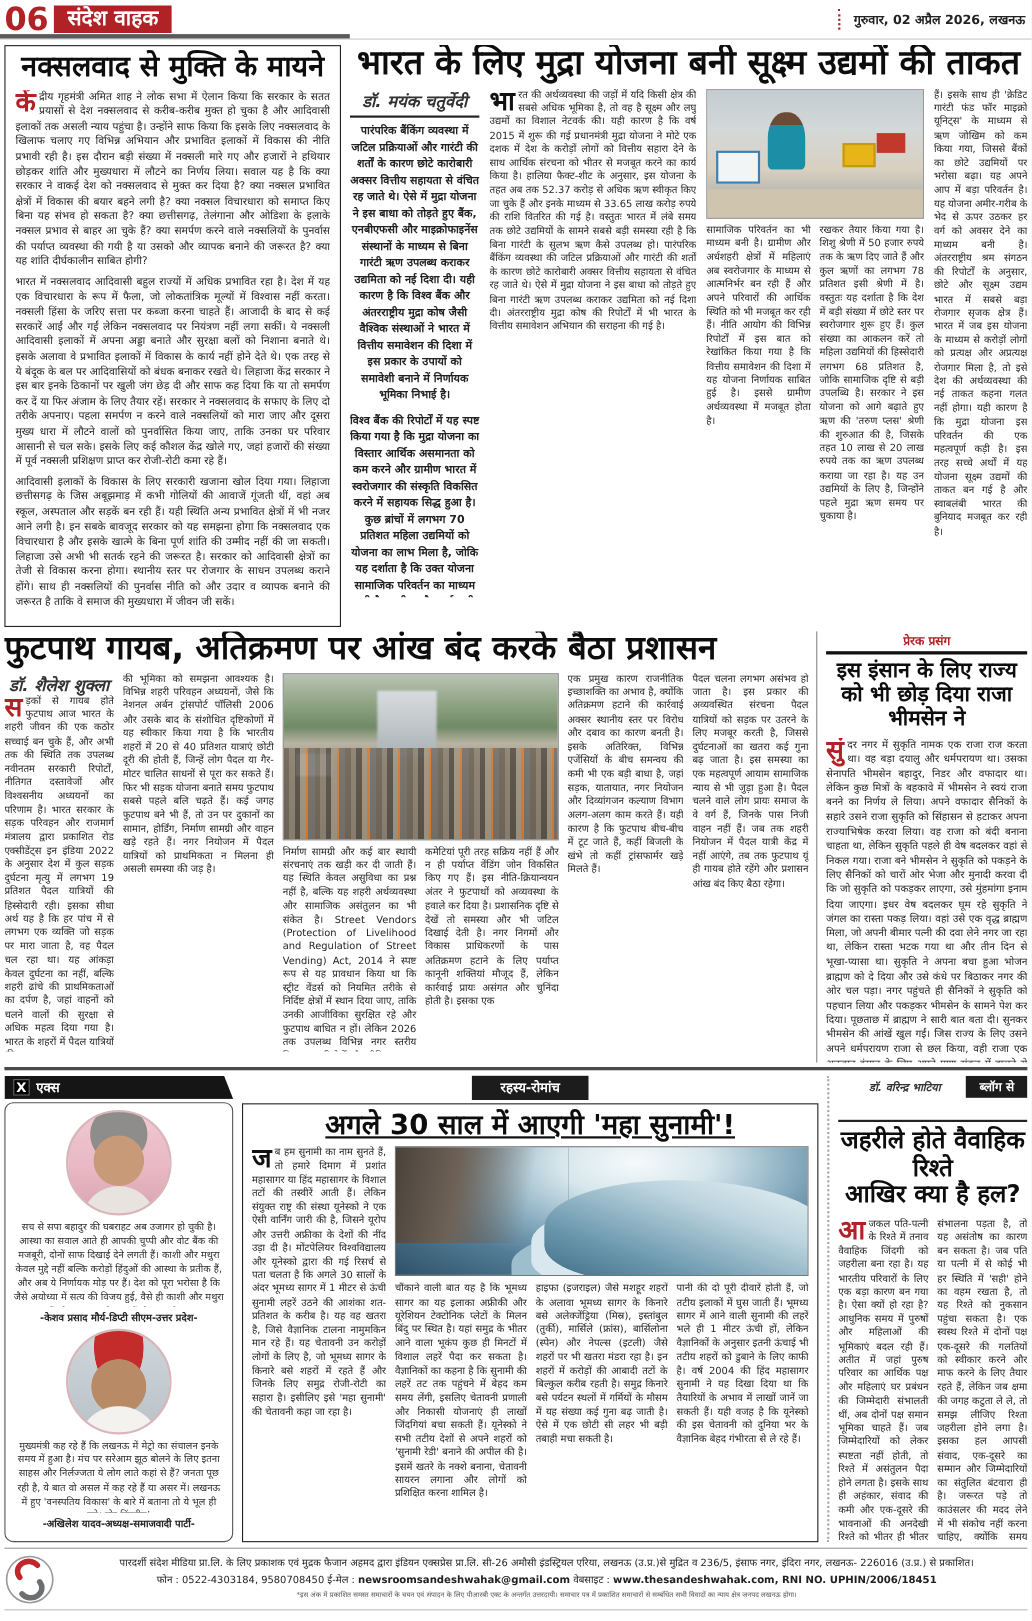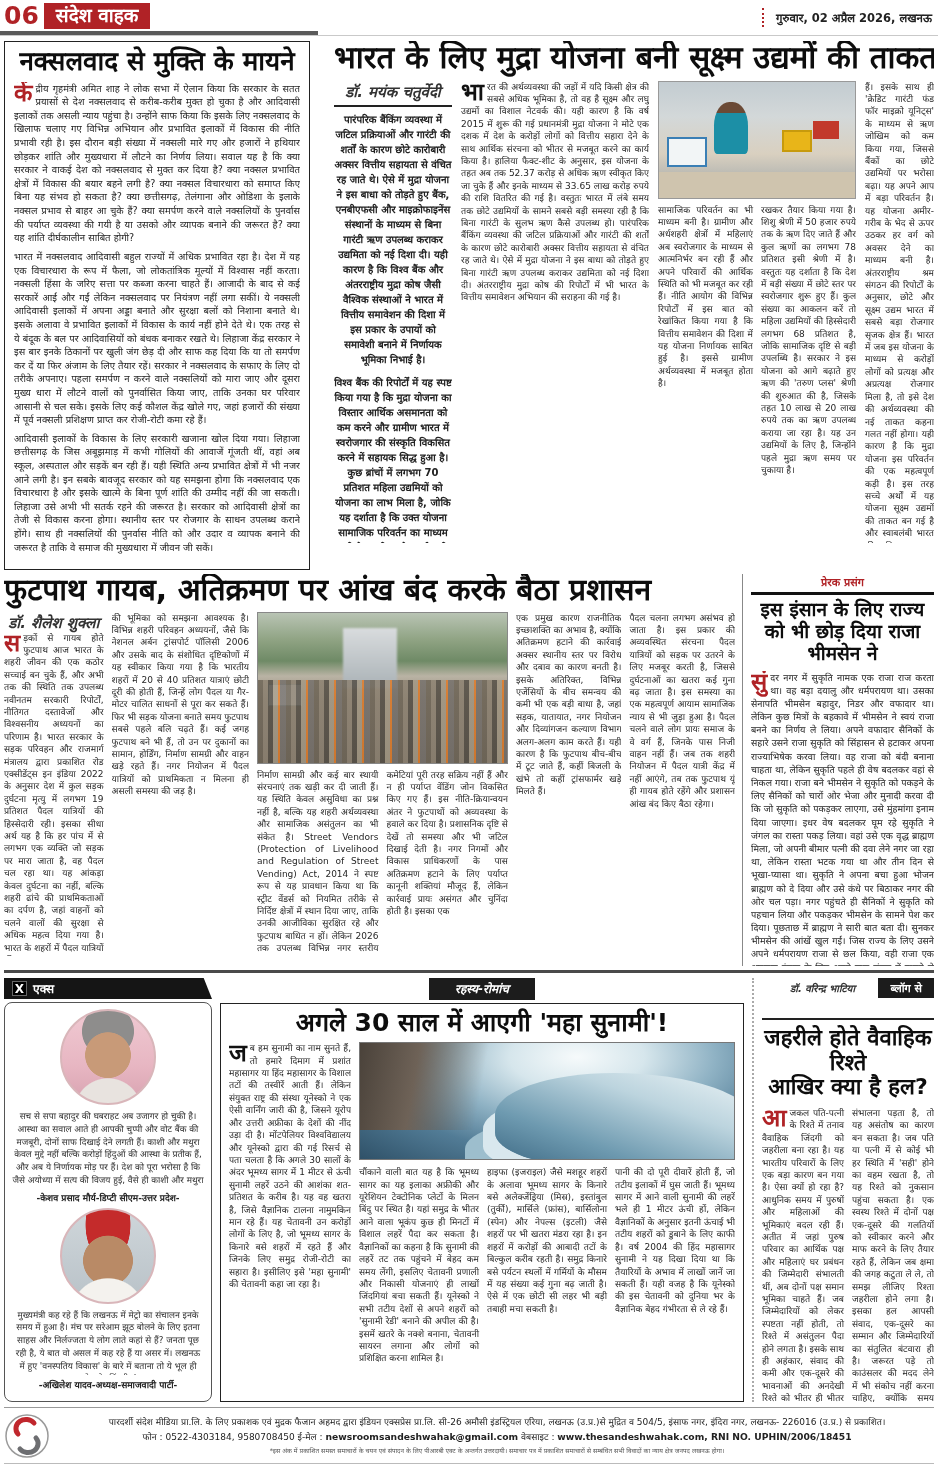--- a/index.html
+++ b/index.html
@@ -4,39 +4,39 @@
 <style>
   html,body{margin:0;padding:0;background:#e8e8e8;}
   .page{width:938px;height:1474px;margin:0 auto;background:#fff;position:relative;
         font-family:"DejaVu Sans","Liberation Sans",sans-serif;color:#1a1a1a;overflow:hidden;
         box-sizing:border-box;}
   *{box-sizing:border-box;}
 
   
   .hdr{height:36px;position:relative;border-bottom:1px solid #c9c9c9;}
   .hdr-left{position:absolute;left:4px;top:3px;display:flex;align-items:center;gap:5px;}
-  .pageno{font-size:25px;font-weight:bold;color:#b02226;line-height:1;}
+  .pageno{font-size:29px;font-weight:bold;color:#b02226;line-height:1;}
   .mast-box{background:#b02226;color:#fff;font-weight:bold;font-size:19px;padding:2px 12px 3px;line-height:1.1;}
   .hdr-left-bar{position:absolute;left:0;top:31px;width:318px;height:4px;background:#5a5a5a;}
   .hdr-center{position:absolute;left:0;right:0;top:4px;text-align:center;
               font-family:"DejaVu Serif","Liberation Serif",serif;font-style:italic;
               font-weight:bold;font-size:22px;color:#b02226;}
   .hdr-right{position:absolute;right:6px;top:8px;border-left:2px dotted #b02226;
              padding:2px 0 2px 12px;font-size:11.5px;font-weight:bold;color:#222;}
 
   
   .body-txt{font-size:9px;line-height:1.38;text-align:justify;color:#262626;overflow:hidden;}
   .dropcap{float:left;font-size:24px;font-weight:bold;line-height:.9;margin:1px 3px 0 0;color:#b02226;}
   .dropcap.dark{color:#111;}
   .byline{font-style:italic;font-weight:bold;font-size:15px;color:#333;text-align:center;}
   .col{overflow:hidden;}
   h1,h2{font-family:"DejaVu Sans","Liberation Sans",sans-serif;color:#0d0d0d;}
 
   
-  .row1{display:flex;gap:24px;padding:5px 4px 2px;height:536px;}
+  .row1{display:flex;gap:8px;padding:5px 4px 2px;height:536px;}
   .a1{width:306px;border:1.5px solid #222;padding:5px 9px;overflow:hidden;}
   .a1 h1{font-size:26px;text-align:center;margin:0 0 6px;line-height:1.1;}
   .a1 .body-txt{font-size:9.6px;line-height:1.42;}
   .a1 p{margin:0 0 5px;}
   .a2{flex:1;overflow:hidden;}
   .a2 h1{font-size:31px;text-align:center;margin:0 0 7px;line-height:1.05;white-space:nowrap;}
   .a2-body{display:flex;gap:9px;height:462px;}
   .quotecol{width:118px;}
   .quotecol .byline{border-bottom:2px solid #222;padding-bottom:4px;margin-bottom:5px;}
   .pullquote{font-weight:bold;font-size:10px;line-height:1.5;text-align:center;color:#222;}
@@ -99,23 +99,23 @@
        linear-gradient(180deg,#f0c9d2 0%,#e7b6c2 60%,#d8a2b0 100%);}
   .p2{background:radial-gradient(circle at 50% 115%,#f4f2ee 0 32%,transparent 33%),
        radial-gradient(circle at 50% 55%,#b98a66 0 36%,transparent 37%),
        radial-gradient(ellipse at 50% 16%,#c42b2b 0 34%,transparent 35%),
        linear-gradient(180deg,#cfd6da 0%,#b9c2c8 100%);}
   .tweet{font-size:8.8px;line-height:1.45;text-align:center;color:#2e2e2e;margin-top:5px;overflow:hidden;}
   .tweet-attr{font-size:9px;font-weight:bold;text-align:center;color:#222;margin:3px 0 4px;}
 
   .midcol{width:524px;display:flex;flex-direction:column;}
   .mid-label{align-self:center;background:#1c1c1c;color:#fff;font-weight:bold;font-size:12px;
-             padding:2px 26px 3px;font-style:italic;}
+             padding:2px 26px 3px;}
   .midbox{flex:1;border:1.5px solid #222;margin-top:3px;padding:6px 8px;overflow:hidden;}
-  .midbox h2{font-size:25px;text-align:center;margin:0 0 6px;line-height:1.05;white-space:nowrap;}
+  .midbox h2{font-size:25px;text-align:center;margin:0 0 6px;line-height:1.05;white-space:nowrap;text-decoration:underline;}
   .ts-row{display:flex;gap:8px;height:330px;}
   .tsc1{width:122px;}
   .ts-wrap{flex:1;display:flex;flex-direction:column;}
   .tsunami-photo{height:118px;border:1px solid #777;position:relative;overflow:hidden;
     background:radial-gradient(ellipse at 58% 12%,#f6fafb 0%,#d6e6ec 22%,#8fb2c4 45%,#527c96 68%,#2f5168 100%);}
   .ts-city{position:absolute;left:0;top:0;width:42%;height:75%;
     background:linear-gradient(100deg,#4a423a 0%,#6e6257 35%,transparent 75%),
                radial-gradient(circle at 18% 62%,#f2a13c 0 2px,transparent 3px),
                radial-gradient(circle at 30% 70%,#f2a13c 0 2px,transparent 3px);}
   .ts-wave{position:absolute;right:-6%;top:26%;width:70%;height:80%;border-radius:50% 60% 20% 40%;
@@ -291,21 +291,21 @@
   <div class="pfoot">
     <div class="foot-main">
       <div class="foot-logo">
         <svg viewBox="0 0 46 46" width="46" height="46">
           <circle cx="23" cy="23" r="21" fill="#fff" stroke="#9a9a9a" stroke-width="1.5"></circle>
           <path d="M30 10 A10 9 0 1 0 14 21" fill="none" stroke="#c0272d" stroke-width="5" stroke-linecap="round"></path>
           <path d="M16 36 A10 9 0 1 0 32 25" fill="none" stroke="#6d6e71" stroke-width="5" stroke-linecap="round"></path>
         </svg>
       </div>
       <div class="foot-lines">
-        <div>पारदर्शी संदेश मीडिया प्रा.लि. के लिए प्रकाशक एवं मुद्रक फैजान अहमद द्वारा इंडियन एक्सप्रेस प्रा.लि. सी-26 अमौसी इंडस्ट्रियल एरिया, लखनऊ (उ.प्र.)से मुद्रित व 504/5, इंसाफ नगर, इंदिरा नगर, लखनऊ- 226016 (उ.प्र.) से प्रकाशित।</div>
+        <div>पारदर्शी संदेश मीडिया प्रा.लि. के लिए प्रकाशक एवं मुद्रक फैजान अहमद द्वारा इंडियन एक्सप्रेस प्रा.लि. सी-26 अमौसी इंडस्ट्रियल एरिया, लखनऊ (उ.प्र.)से मुद्रित व 236/5, इंसाफ नगर, इंदिरा नगर, लखनऊ- 226016 (उ.प्र.) से प्रकाशित।</div>
         <div>
           <span>फोन : 0522-4303184, 9580708450 ई-मेल : </span><b>newsroomsandeshwahak@gmail.com</b><span> वेबसाइट : </span><b>www.thesandeshwahak.com, RNI NO. UPHIN/2006/18451</b>
         </div>
         <div class="foot-disclaimer">*इस अंक में प्रकाशित समस्त समाचारों के चयन एवं संपादन के लिए पीआरबी एक्ट के अन्तर्गत उत्तरदायी। समाचार पत्र में प्रकाशित समाचारों से सम्बंधित सभी विवादों का न्याय क्षेत्र जनपद लखनऊ होगा।</div>
       </div>
     </div>
     <div class="dots-row">
       
       
       

